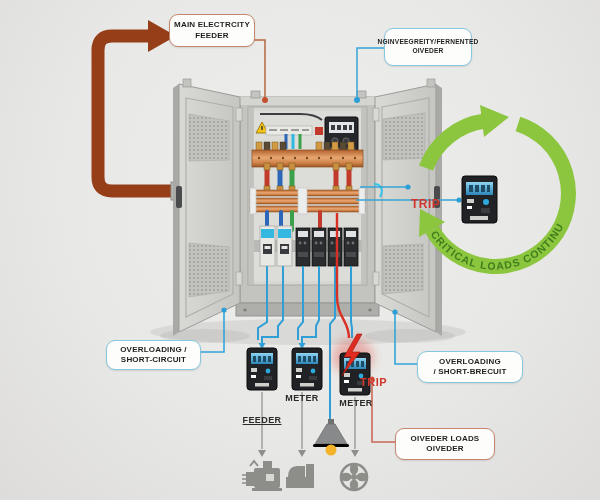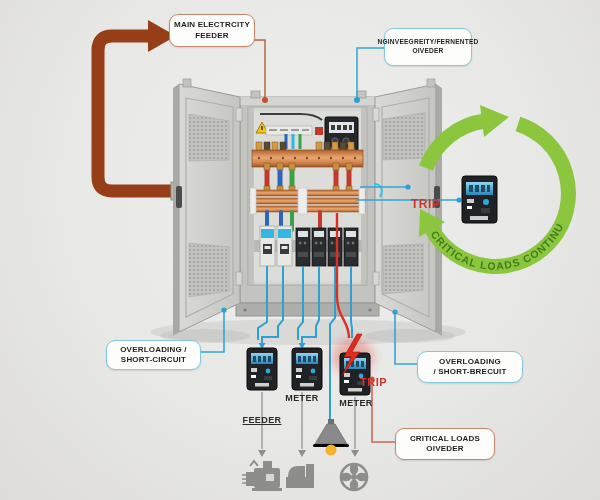--- a/index.html
+++ b/index.html
@@ -406,21 +406,21 @@
   <span>OVERLOADING /</span>
   <span>SHORT-CIRCUIT</span>
 </div>
 
 <div class="callout" style="left:417px;top:351px;width:104px;height:30px;font-size:8px;border-radius:10px;">
   <span>OVERLOADING</span>
   <span>/ SHORT-BRECUIT</span>
 </div>
 
 <div class="callout red" style="left:395px;top:428px;width:98px;height:30px;font-size:8px;">
-  <span>CRITICAL LOADS</span>
+  <span>OIVEDER LOADS</span>
   <span>OIVEDER</span>
 </div>
 
 <div class="trip-text" style="left:411px;top:181px;font-size:12px;">TRIP</div>
 <div class="trip-text" style="left:360px;top:360px;font-size:11px;">TRIP</div>
 
 <div class="dev-label" style="left:232px;top:415px;text-decoration:underline;">FEEDER</div>
 <div class="dev-label" style="left:272px;top:393px;">METER</div>
 <div class="dev-label" style="left:326px;top:398px;">METER</div>
 

